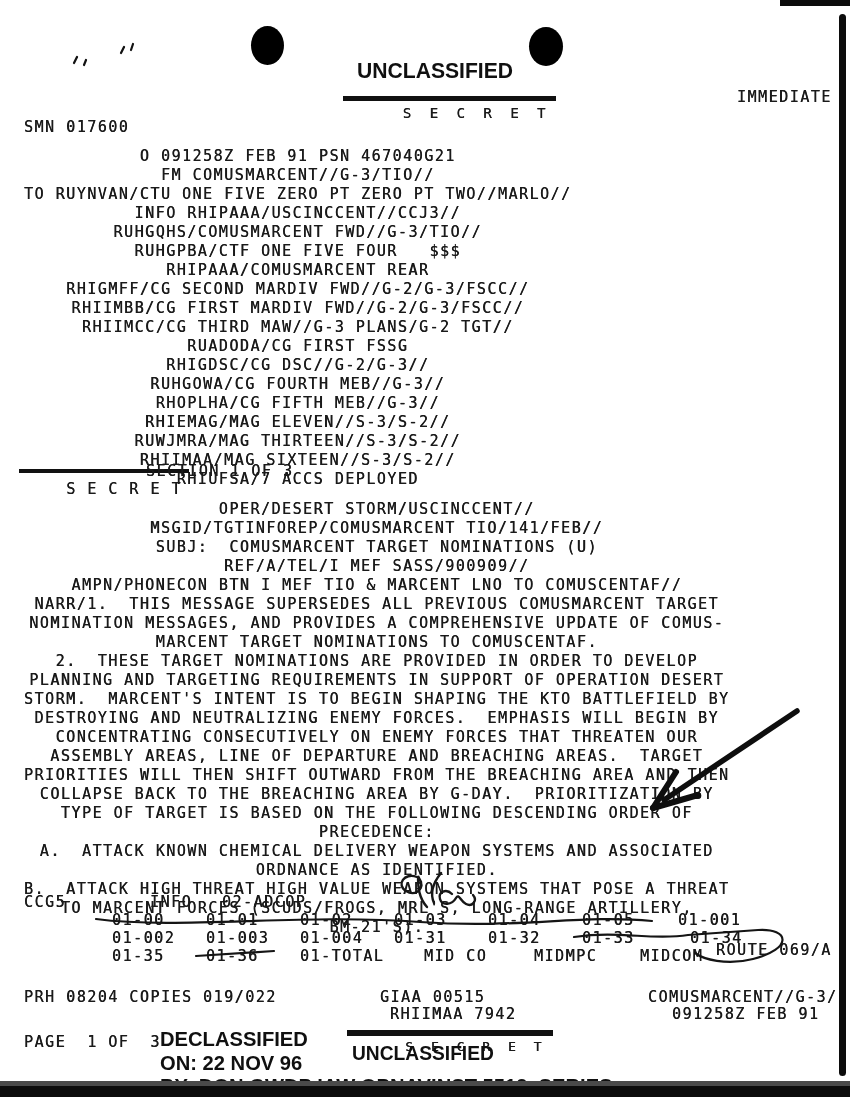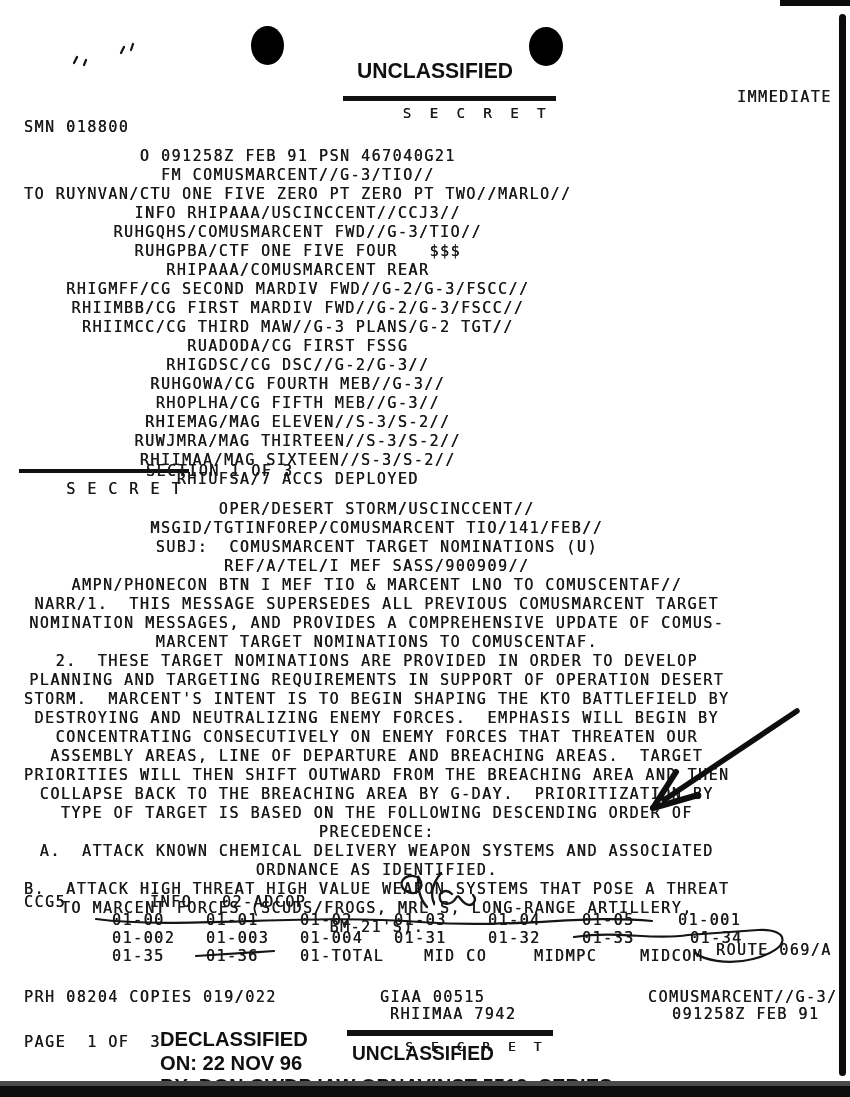--- a/index.html
+++ b/index.html
@@ -35,21 +35,21 @@
 
   <div class="stamp" style="left:357px;top:58px;font-size:22px;">UNCLASSIFIED</div>
 
   <span class="mono" style="left:349px;top:89px;font-size:14px;letter-spacing:5px;">
     <span class="inner">S E C R E T</span>
     <i class="sbar" style="left:-6px;right:-6px;top:7px;height:5px;"></i>
   </span>
 
   <span class="mono" style="left:737px;top:88px;">IMMEDIATE</span>
 
-  <span class="mono" style="left:24px;top:118px;">SMN 018800</span>
+  <span class="mono" style="left:24px;top:118px;">SMN 017600</span>
 
   <div class="mono pre" style="left:24px;top:147px;">O 091258Z FEB 91 PSN 467040G21
 FM COMUSMARCENT//G-3/TIO//
 TO RUYNVAN/CTU ONE FIVE ZERO PT ZERO PT TWO//MARLO//
 INFO RHIPAAA/USCINCCENT//CCJ3//
 RUHGQHS/COMUSMARCENT FWD//G-3/TIO//
 RUHGPBA/CTF ONE FIVE FOUR   $$$
 RHIPAAA/COMUSMARCENT REAR
 RHIGMFF/CG SECOND MARDIV FWD//G-2/G-3/FSCC//
 RHIIMBB/CG FIRST MARDIV FWD//G-2/G-3/FSCC//

